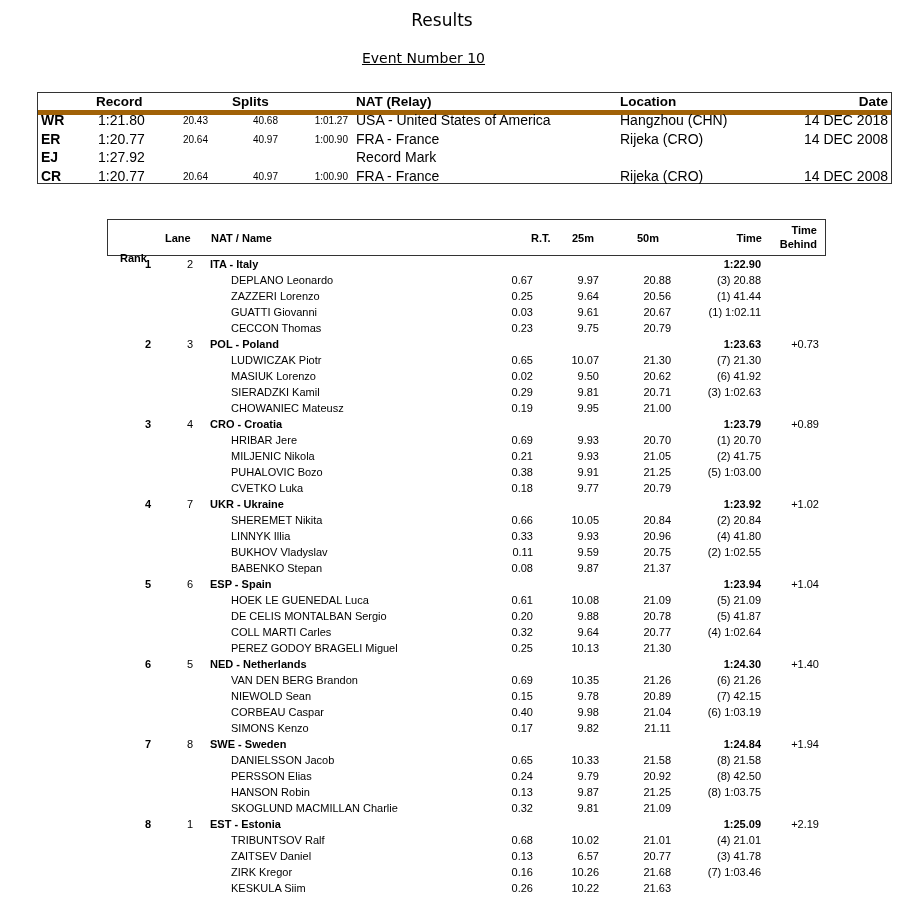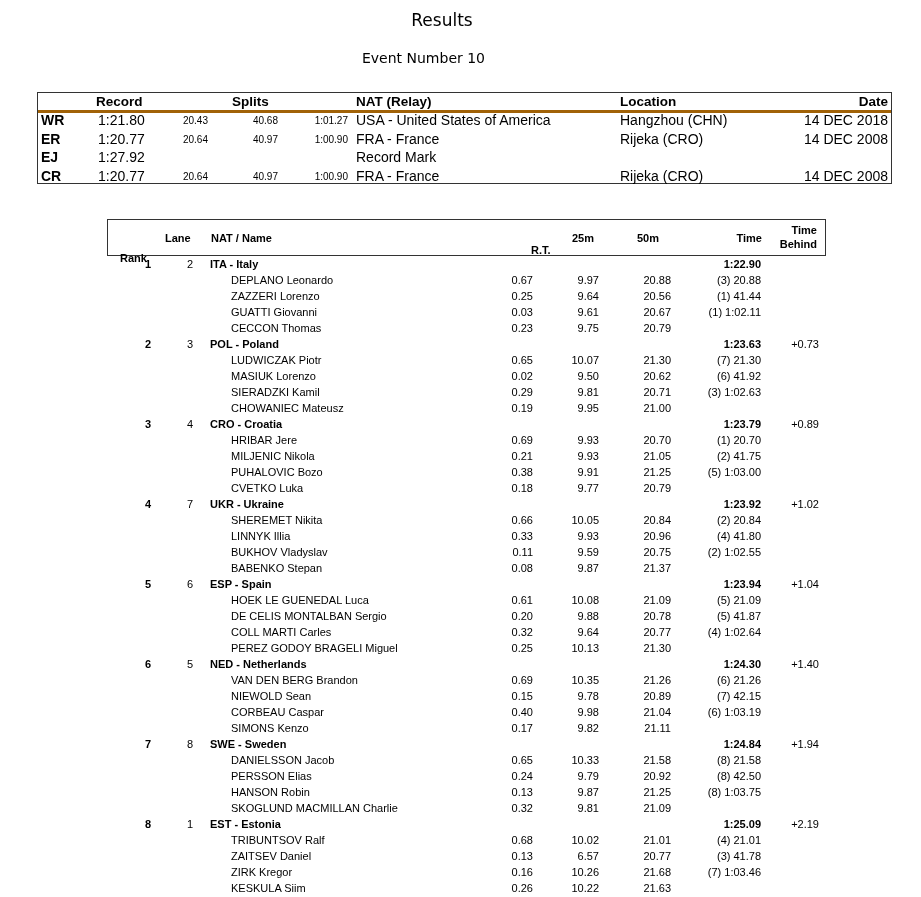--- a/index.html
+++ b/index.html
@@ -1,40 +1,40 @@
 <!DOCTYPE html>
 <html><head>
 <meta charset="utf-8">
 <style>
   html, body { margin: 0; padding: 0; background: #ffffff; }
   body { width: 921px; height: 897px; position: relative; overflow: hidden; color: #000; font-family: "Liberation Sans", sans-serif; }
   .title { position: absolute; top: 10px; left: 0; width: 884px; text-align: center; font-family: "DejaVu Sans", sans-serif; font-size: 17px; }
-  .subtitle { position: absolute; top: 50px; left: 0; width: 847px; text-align: center; font-family: "DejaVu Sans", sans-serif; font-size: 14px; }
+  .subtitle { position: absolute; top: 50px; left: 0; width: 847px; text-align: center; font-family: "DejaVu Sans", sans-serif; font-size: 14px; text-decoration: underline; }
 
   .records { position: absolute; left: 37px; top: 92px; width: 855px; height: 92px; border: 1px solid #333; box-sizing: border-box; }
-  .records .hdr { position: absolute; top: 0; left: 0; right: 0; height: 17px; border-bottom: 3px solid #a16207; font-weight: bold; font-size: 13.5px; }
+  .records .hdr { position: absolute; top: 0; left: 0; right: 0; height: 17px; border-bottom: 5px solid #a16207; font-weight: bold; font-size: 13.5px; }
   .records .hdr span { position: absolute; top: 1px; }
   .rec-row { position: absolute; left: 0; right: 0; height: 19px; font-size: 14px; }
   .rec-row span { position: absolute; top: 1px; white-space: nowrap; }
   .rec-row .code { left: 3px; font-weight: bold; }
   .rec-row .time { left: 60px; }
   .rec-row .sp { font-size: 10px; top: 4px; text-align: right; }
   .rec-row .sp1 { left: 130px; width: 40px; }
   .rec-row .sp2 { left: 200px; width: 40px; }
   .rec-row .sp3 { left: 262px; width: 48px; }
   .rec-row .nat { left: 318px; }
   .rec-row .loc { left: 582px; }
   .rec-row .date { right: 3px; }
 
   .results-head { position: absolute; left: 107px; top: 219px; width: 719px; height: 37px; border: 1px solid #333; box-sizing: border-box; font-weight: bold; font-size: 11px; }
   .results-head span { position: absolute; white-space: nowrap; }
   .results-head .h-rank { left: 12px; top: 12px; margin-top: 20px; }
   .results-head .h-lane { left: 57px; top: 12px; }
   .results-head .h-name { left: 103px; top: 12px; }
-  .results-head .h-rt { left: 401px; top: 24px; padding-left: 22px; }
+  .results-head .h-rt { left: 401px; top: 12px; padding-left: 22px; }
   .results-head .h-25 { left: 464px; top: 12px; }
   .results-head .h-50 { left: 529px; top: 12px; }
   .results-head .h-time { right: 63px; top: 12px; }
   .results-head .h-behind { right: 8px; top: 3px; text-align: right; line-height: 14px; }
 
   .results { position: absolute; left: 107px; top: 256px; width: 719px; }
   .row { position: relative; height: 16px; font-size: 11px; line-height: 16px; }
   .row span { position: absolute; top: 0; white-space: nowrap; }
   .team-row { font-weight: bold; }
   .c-rank { left: 28px; width: 16px; text-align: right; }

